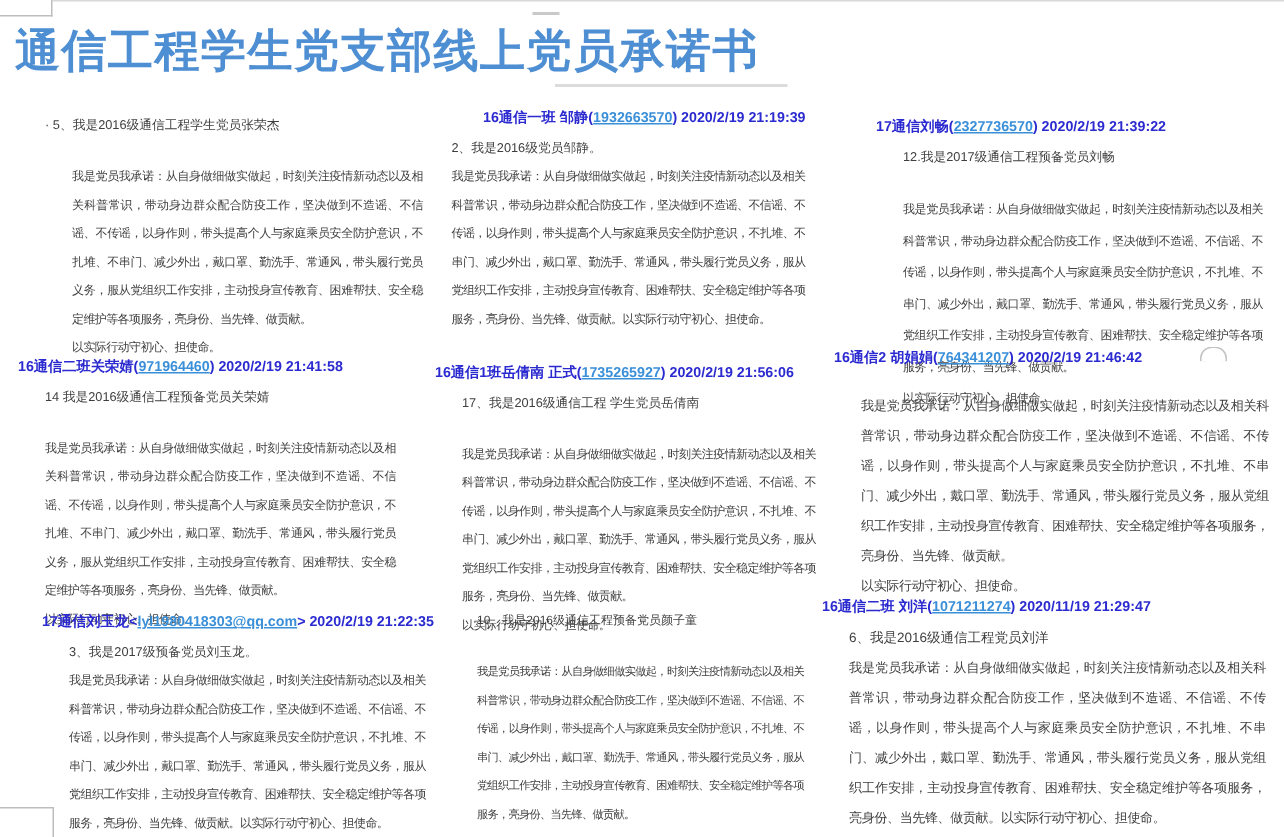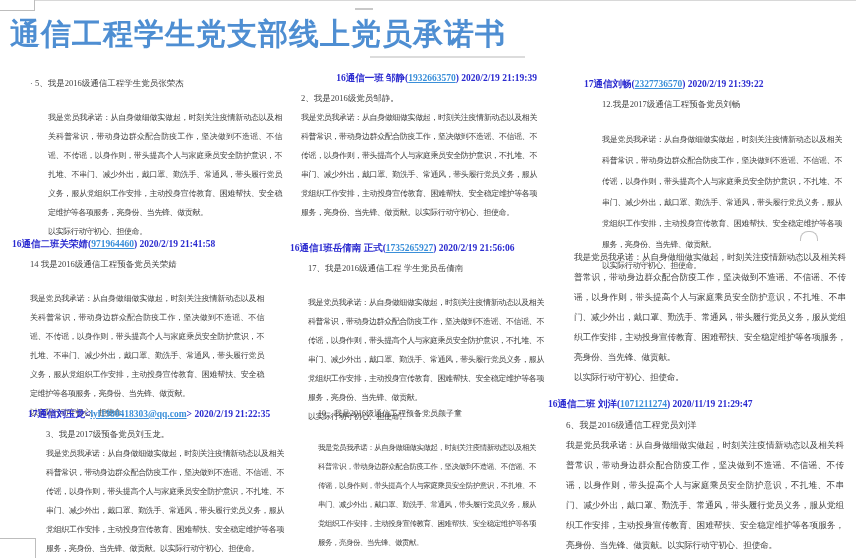--- a/index.html
+++ b/index.html
@@ -1,17 +1,17 @@
 <!DOCTYPE html>
 <html><head>
 <meta charset="utf-8">
 <style>
   html,body{margin:0;padding:0;background:#fff;}
   #page{position:relative;width:856px;height:558px;background:#ffffff;overflow:hidden;
-        font-family:Liberation Serif, serif;}
+        font-family:Liberation Sans, sans-serif;}
   
   .topline{position:absolute;left:0;top:0;width:856px;height:1px;background:#d8d8d8;}
   .corner{position:absolute;left:0;top:0;width:34px;height:10px;border-right:1px solid #bdbdbd;border-bottom:1px solid #bdbdbd;background:#fff;}
   .dash{position:absolute;left:355px;top:8px;width:18px;height:2px;background:#c9c9c9;}
   .titleline{position:absolute;left:370px;top:56px;width:155px;height:2px;background:#dcdcdc;}
   .curve{position:absolute;left:800px;top:231px;width:16px;height:9px;border:1px solid #c2c2c2;border-bottom:none;border-radius:8px 8px 0 0;}
   .cornerbox{position:absolute;left:-6px;top:538px;width:40px;height:26px;border:1px solid #bdbdbd;background:#fff;}
 
   #title{position:absolute;left:10px;top:14px;font-size:30px;font-weight:bold;letter-spacing:1px;}
 
@@ -73,20 +73,21 @@
   </div>
 
   <div class="card sm" style="left:290px;top:242px;width:254px;color:#3f3f3f;">
     <div class="hdr" style="color:#2a2ad0;"><span>16通信1班岳倩南 正式</span><span>(</span><span class="hlink" style="color:#3a8fd9;">1735265927</span><span>)</span> <span>2020/2/19 21:56:06</span></div>
     <div class="stmt">17、我是2016级通信工程 学生党员岳倩南</div>
     <div class="pbody gap"><span>我是党员我承诺：从自身做细做实做起，时刻关注疫情新动态以及相关科普常识，带动身边群众配合防疫工作，坚决做到不造谣、不信谣、不传谣，以身作则，带头提高个人与家庭乘员安全防护意识，不扎堆、不串门、减少外出，戴口罩、勤洗手、常通风，带头履行党员义务，服从党组织工作安排，主动投身宣传教育、困难帮扶、安全稳定维护等各项服务，亮身份、当先锋、做贡献。</span></div>
     <div class="ptail">以实际行动守初心、担使命。</div>
   </div>
 
   <div class="card md" style="left:556px;top:232px;width:290px;color:#3f3f3f;">
+    <div class="hdr" style="color:#2a2ad0;"><span>16通信2 胡娟娟</span><span>(</span><span class="hlink" style="color:#3a8fd9;">764341207</span><span>)</span> <span>2020/2/19 21:46:42</span></div>
     <div class="pbody gap"><span>我是党员我承诺：从自身做细做实做起，时刻关注疫情新动态以及相关科普常识，带动身边群众配合防疫工作，坚决做到不造谣、不信谣、不传谣，以身作则，带头提高个人与家庭乘员安全防护意识，不扎堆、不串门、减少外出，戴口罩、勤洗手、常通风，带头履行党员义务，服从党组织工作安排，主动投身宣传教育、困难帮扶、安全稳定维护等各项服务，亮身份、当先锋、做贡献。</span></div>
     <div class="ptail">以实际行动守初心、担使命。</div>
   </div>
 
   <div class="card sm" style="left:28px;top:408px;width:256px;color:#3f3f3f;">
     <div class="hdr" style="color:#2a2ad0;"><span>17通信刘玉龙</span><span>&lt;</span><span class="hlink" style="color:#3a8fd9;">lyl1980418303@qq.com</span><span>&gt;</span> <span>2020/2/19 21:22:35</span></div>
     <div class="stmt">3、我是2017级预备党员刘玉龙。</div>
     <div class="pbody"><span>我是党员我承诺：从自身做细做实做起，时刻关注疫情新动态以及相关科普常识，带动身边群众配合防疫工作，坚决做到不造谣、不信谣、不传谣，以身作则，带头提高个人与家庭乘员安全防护意识，不扎堆、不串门、减少外出，戴口罩、勤洗手、常通风，带头履行党员义务，服从党组织工作安排，主动投身宣传教育、困难帮扶、安全稳定维护等各项服务，亮身份、当先锋、做贡献。</span><span>以实际行动守初心、担使命。</span></div>
   </div>
 

